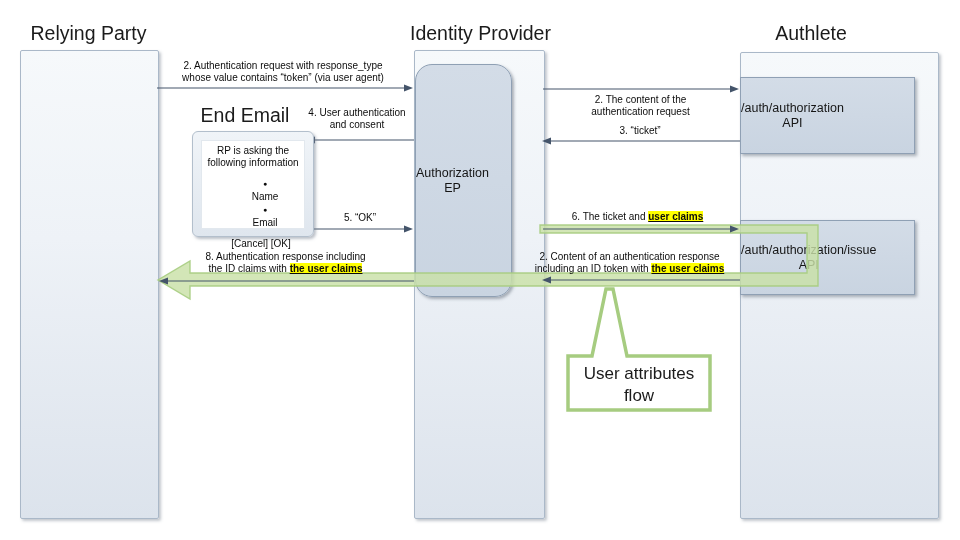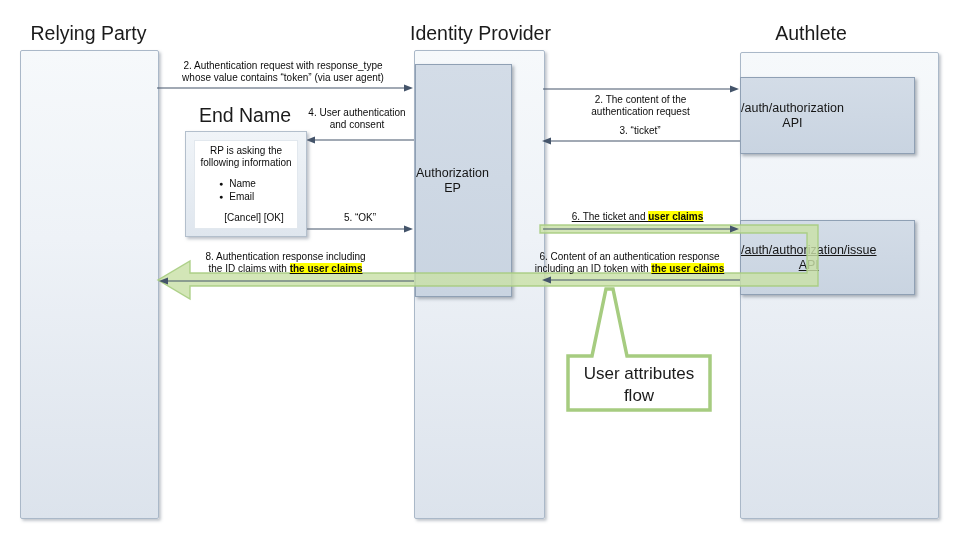--- a/index.html
+++ b/index.html
@@ -32,31 +32,31 @@
   .dark-head{fill:var(--arrow);stroke:none;}
   .flow-shape{fill:var(--flow-green-fill);fill-opacity:.82;stroke:var(--flow-green-border);stroke-opacity:.9;stroke-width:1.4;}
   .callout-shape{fill:#ffffff;stroke:var(--flow-green-border);stroke-width:3.5;}
   
   .msg{position:absolute;font-size:10px;line-height:11.5px;text-align:center;color:#0c0c0c;}
   .hl{background:var(--highlight-bg);font-weight:bold;text-decoration:underline;}
   
   #end-user-heading{position:absolute;left:184px;top:104px;width:122px;font-size:19.5px;text-align:center;color:#1b1b1b;white-space:nowrap;}
   
   #dialog{
-    position:absolute;left:185px;top:131px;width:120px;height:104px;border-radius:0;
+    position:absolute;left:192px;top:131px;width:120px;height:104px;border-radius:6px;
     background:linear-gradient(180deg,#f0f4f8 0%,#dfe6ee 100%);
     border:1px solid #b3bfcc;box-shadow:2px 2px 3px rgba(120,130,145,.5);
   }
   #dialog-inner{
     position:absolute;left:8px;top:8px;width:102px;height:87px;background:#ffffff;
     border:1px solid #e2e8ee;font-size:10px;color:#0c0c0c;
   }
   .dialog-prompt{margin-top:4px;text-align:center;line-height:11.5px;white-space:pre-line;}
   .dialog-list{margin:9px 0 0 24px;}
-  .dialog-item{display:flex;align-items:center;gap:6px;line-height:13px;}
+  .dialog-item{display:flex;align-items:center;line-height:13px;flex-direction:column;}
   .bullet{font-size:7px;line-height:13px;}
   .dialog-actions{margin-top:9px;text-align:center;margin-left:16px;}
   
   #callout-label{
     position:absolute;left:570px;top:363px;width:138px;height:44px;
     font-size:17px;line-height:21.5px;text-align:center;color:#1b1b1b;
   }
 </style>
 </head>
 <body>
@@ -64,29 +64,29 @@
 <div id="stage">
 
   <div class="actor-title" style="left:20px;width:137px;">Relying Party</div>
   <div class="actor-title" style="left:410px;width:137px;">Identity Provider</div>
   <div class="actor-title" style="left:736px;width:150px;">Authlete</div>
 
   <div class="lane" style="left:20px;top:50px;width:137px;height:467px;"></div>
   <div class="lane" style="left:414px;top:50px;width:129px;height:467px;"></div>
   <div class="lane" style="left:740px;top:52px;width:197px;height:465px;"></div>
 
-  <div class="node" style="left:415px;top:64px;width:95px;height:231px;">
+  <div class="node" style="left:415px;top:64px;width:95px;height:231px;border-radius:17px;">
     <span>Authorization
 EP</span>
   </div>
   <div class="node" style="left:740px;top:77px;width:173px;height:75px;">
     <span>/auth/authorization
 API</span>
   </div>
-  <div class="node" style="left:740px;top:220px;width:173px;height:73px;text-decoration:underline;">
+  <div class="node" style="left:740px;top:220px;width:173px;height:73px;">
     <span>/auth/authorization/issue
 API</span>
   </div>
 
   <svg id="overlay" width="960" height="540" viewBox="0 0 960 540">
 
     <path class="flow-shape" d="M 540 225 H 818 V 286 H 190 V 299 L 158 280 L 190 261 V 273 H 807 V 233 H 540 Z"></path>
 
     <g>
       <line class="dark-line" x1="157" y1="88" x2="406" y2="88"></line>
@@ -131,33 +131,33 @@
   <div class="msg" style="left:548px;top:61px;width:185px;margin-top:33px;">
     <div>2. The content of the</div>
     <div>authentication request</div>
   </div>
   <div class="msg" style="left:580px;top:125px;width:120px;">3. “ticket”</div>
   <div class="msg" style="left:305px;top:107px;width:104px;">
     <div>4. User authentication</div>
     <div>and consent</div>
   </div>
   <div class="msg" style="left:318px;top:212px;width:84px;">5. “OK”</div>
-  <div class="msg" style="left:545px;top:211px;width:185px;text-decoration:underline;">
+  <div class="msg" style="left:545px;top:211px;width:185px;">
     <span>6. The ticket and </span><span class="hl">user claims</span>
   </div>
   <div class="msg" style="left:527px;top:251px;width:205px;">
-    <div>6. Content of an authentication response</div>
+    <div>2. Content of an authentication response</div>
     <div><span>including an ID token with </span><span class="hl">the user claims</span></div>
   </div>
   <div class="msg" style="left:183px;top:251px;width:205px;">
     <div>8. Authentication response including</div>
     <div><span>the ID claims with </span><span class="hl">the user claims</span></div>
   </div>
 
-  <div id="end-user-heading">End Name</div>
+  <div id="end-user-heading">End Email</div>
   <div id="dialog">
     <div id="dialog-inner">
       <div class="dialog-prompt">RP is asking the
 following information</div>
       <div class="dialog-list">
         <div class="dialog-item">
           <span class="bullet">●</span>
           <span>Name</span>
         </div>
         <div class="dialog-item">

